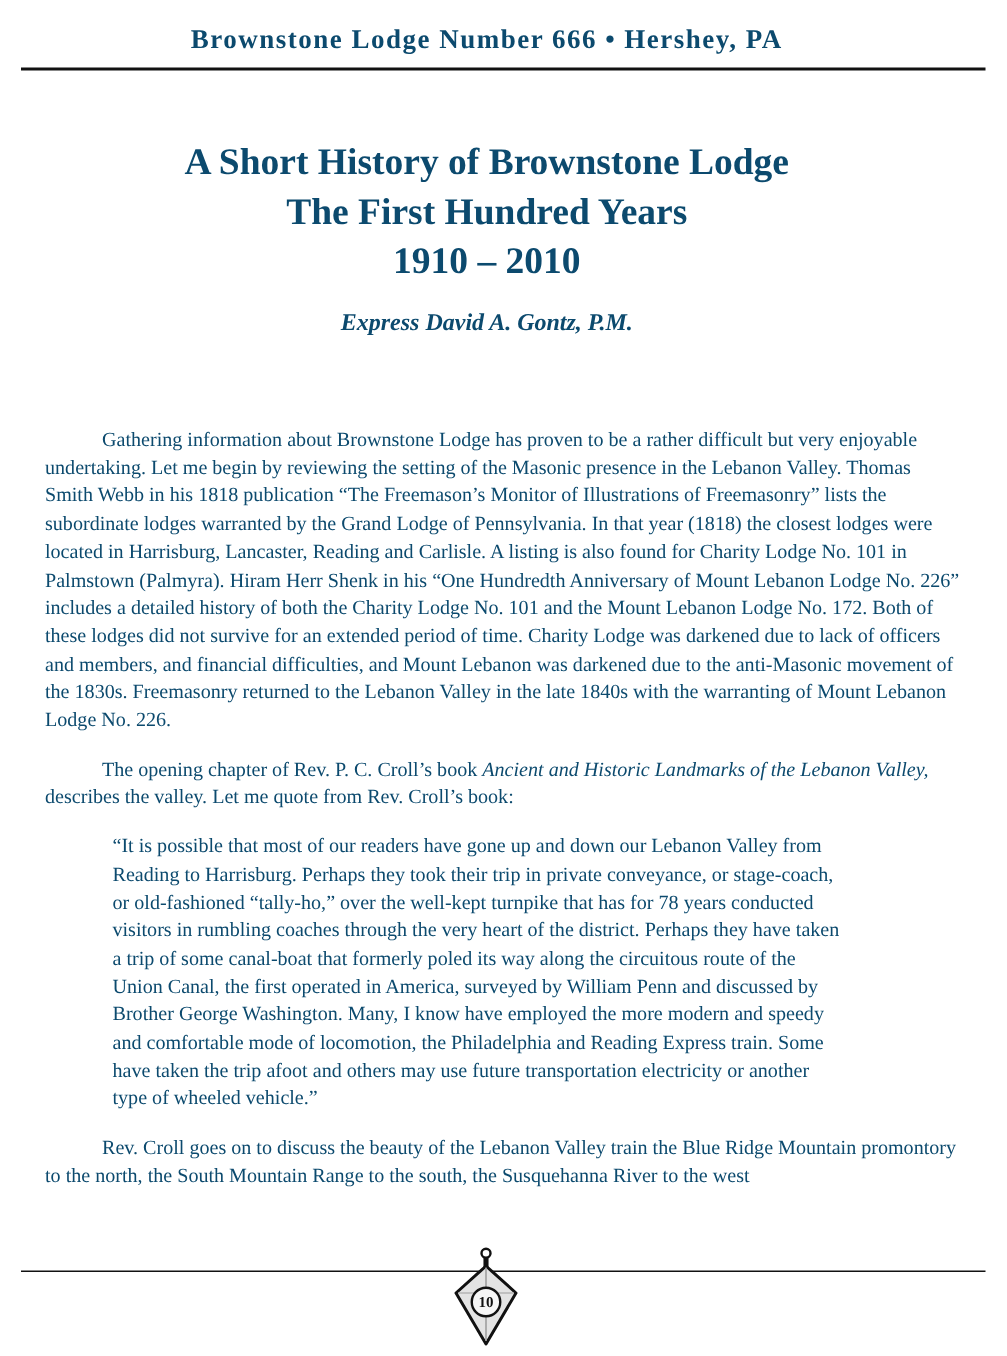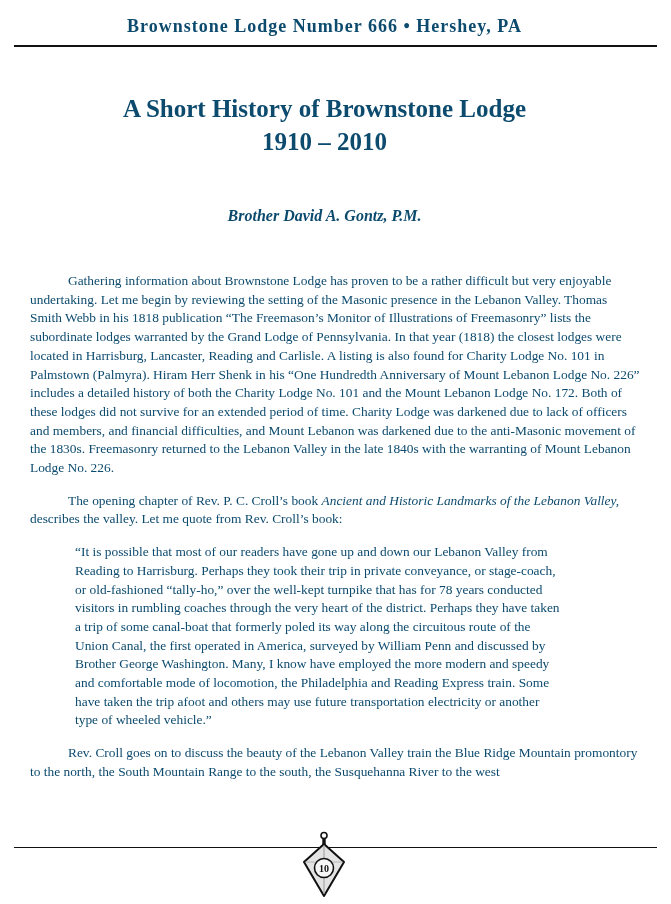--- a/index.html
+++ b/index.html
@@ -47,21 +47,21 @@
 
   .body-text {
     position: absolute;
     top: 272px;
     left: 30px;
     width: 611px;
     font-size: 13.4px;
     line-height: 18.7px;
     text-align: left;
   }
-  .para { margin: 0 0 14px 0; }
+  .para { margin: 12px 0 14px 0; }
   .indent { text-indent: 38px; }
   .italic { font-style: italic; }
   .quote {
     margin-left: 45px;
     margin-right: 78px;
   }
 
   .footer-rule {
     position: absolute;
     top: 847px; left: 14px; right: 14px;
@@ -86,24 +86,25 @@
 </head>
 <body>
 
 <div class="page">
 
   <div class="centered doc-header-title">Brownstone Lodge Number 666 • Hershey, PA</div>
   <div class="header-rule"></div>
 
   <h1 class="centered doc-title">
     <span class="title-line">A Short History of Brownstone Lodge</span>
+    <span class="title-line">The First Hundred Years</span>
     <span class="title-line">1910 – 2010</span>
   </h1>
 
-  <div class="centered byline">Brother David A. Gontz, P.M.</div>
+  <div class="centered byline">Express David A. Gontz, P.M.</div>
 
   <div class="body-text">
     <p class="para indent">Gathering information about Brownstone Lodge has proven to be a rather difficult but very enjoyable undertaking.  Let me begin by reviewing the setting of the Masonic presence in the Lebanon Valley.  Thomas Smith Webb in his 1818 publication “The Freemason’s Monitor of Illustrations of Freemasonry” lists the subordinate lodges warranted by the Grand Lodge of Pennsylvania.  In that year (1818) the closest lodges were located in Harrisburg, Lancaster, Reading and Carlisle.  A listing is also found for Charity Lodge No. 101 in Palmstown (Palmyra).  Hiram Herr Shenk in his “One Hundredth Anniversary of Mount Lebanon Lodge No. 226” includes a detailed history of both the Charity Lodge No. 101 and the Mount Lebanon Lodge No. 172.  Both of these lodges did not survive for an extended period of time.  Charity Lodge was darkened due to lack of officers and members, and financial difficulties, and Mount Lebanon was darkened due to the anti-Masonic movement of the 1830s.  Freemasonry returned to the Lebanon Valley in the late 1840s with the warranting of Mount Lebanon Lodge No. 226.</p>
 
     <p class="para indent"><span>The opening chapter of Rev. P. C. Croll’s book </span><span class="italic">Ancient and Historic Landmarks of the Lebanon Valley,</span><span> describes the valley.  Let me quote from Rev. Croll’s book:</span></p>
 
     <p class="para quote">“It is possible that most of our readers have gone up and down our Lebanon Valley from Reading to Harrisburg.  Perhaps they took their trip in private conveyance, or stage-coach, or old-fashioned “tally-ho,” over the well-kept turnpike that has for 78 years conducted visitors in rumbling coaches through the very heart of the district.  Perhaps they have taken a trip of some canal-boat that formerly poled its way along the circuitous route of the Union Canal, the first operated in America, surveyed by William Penn and discussed by Brother George Washington.  Many, I know have employed the more modern and speedy and comfortable mode of locomotion, the Philadelphia and Reading Express train.  Some have taken the trip afoot and others may use future transportation electricity or another type of wheeled vehicle.”</p>
 
     <p class="para indent">Rev. Croll goes on to discuss the beauty of the Lebanon Valley train the Blue Ridge Mountain promontory to the north, the South Mountain Range to the south, the Susquehanna River to the west</p>
   </div>

